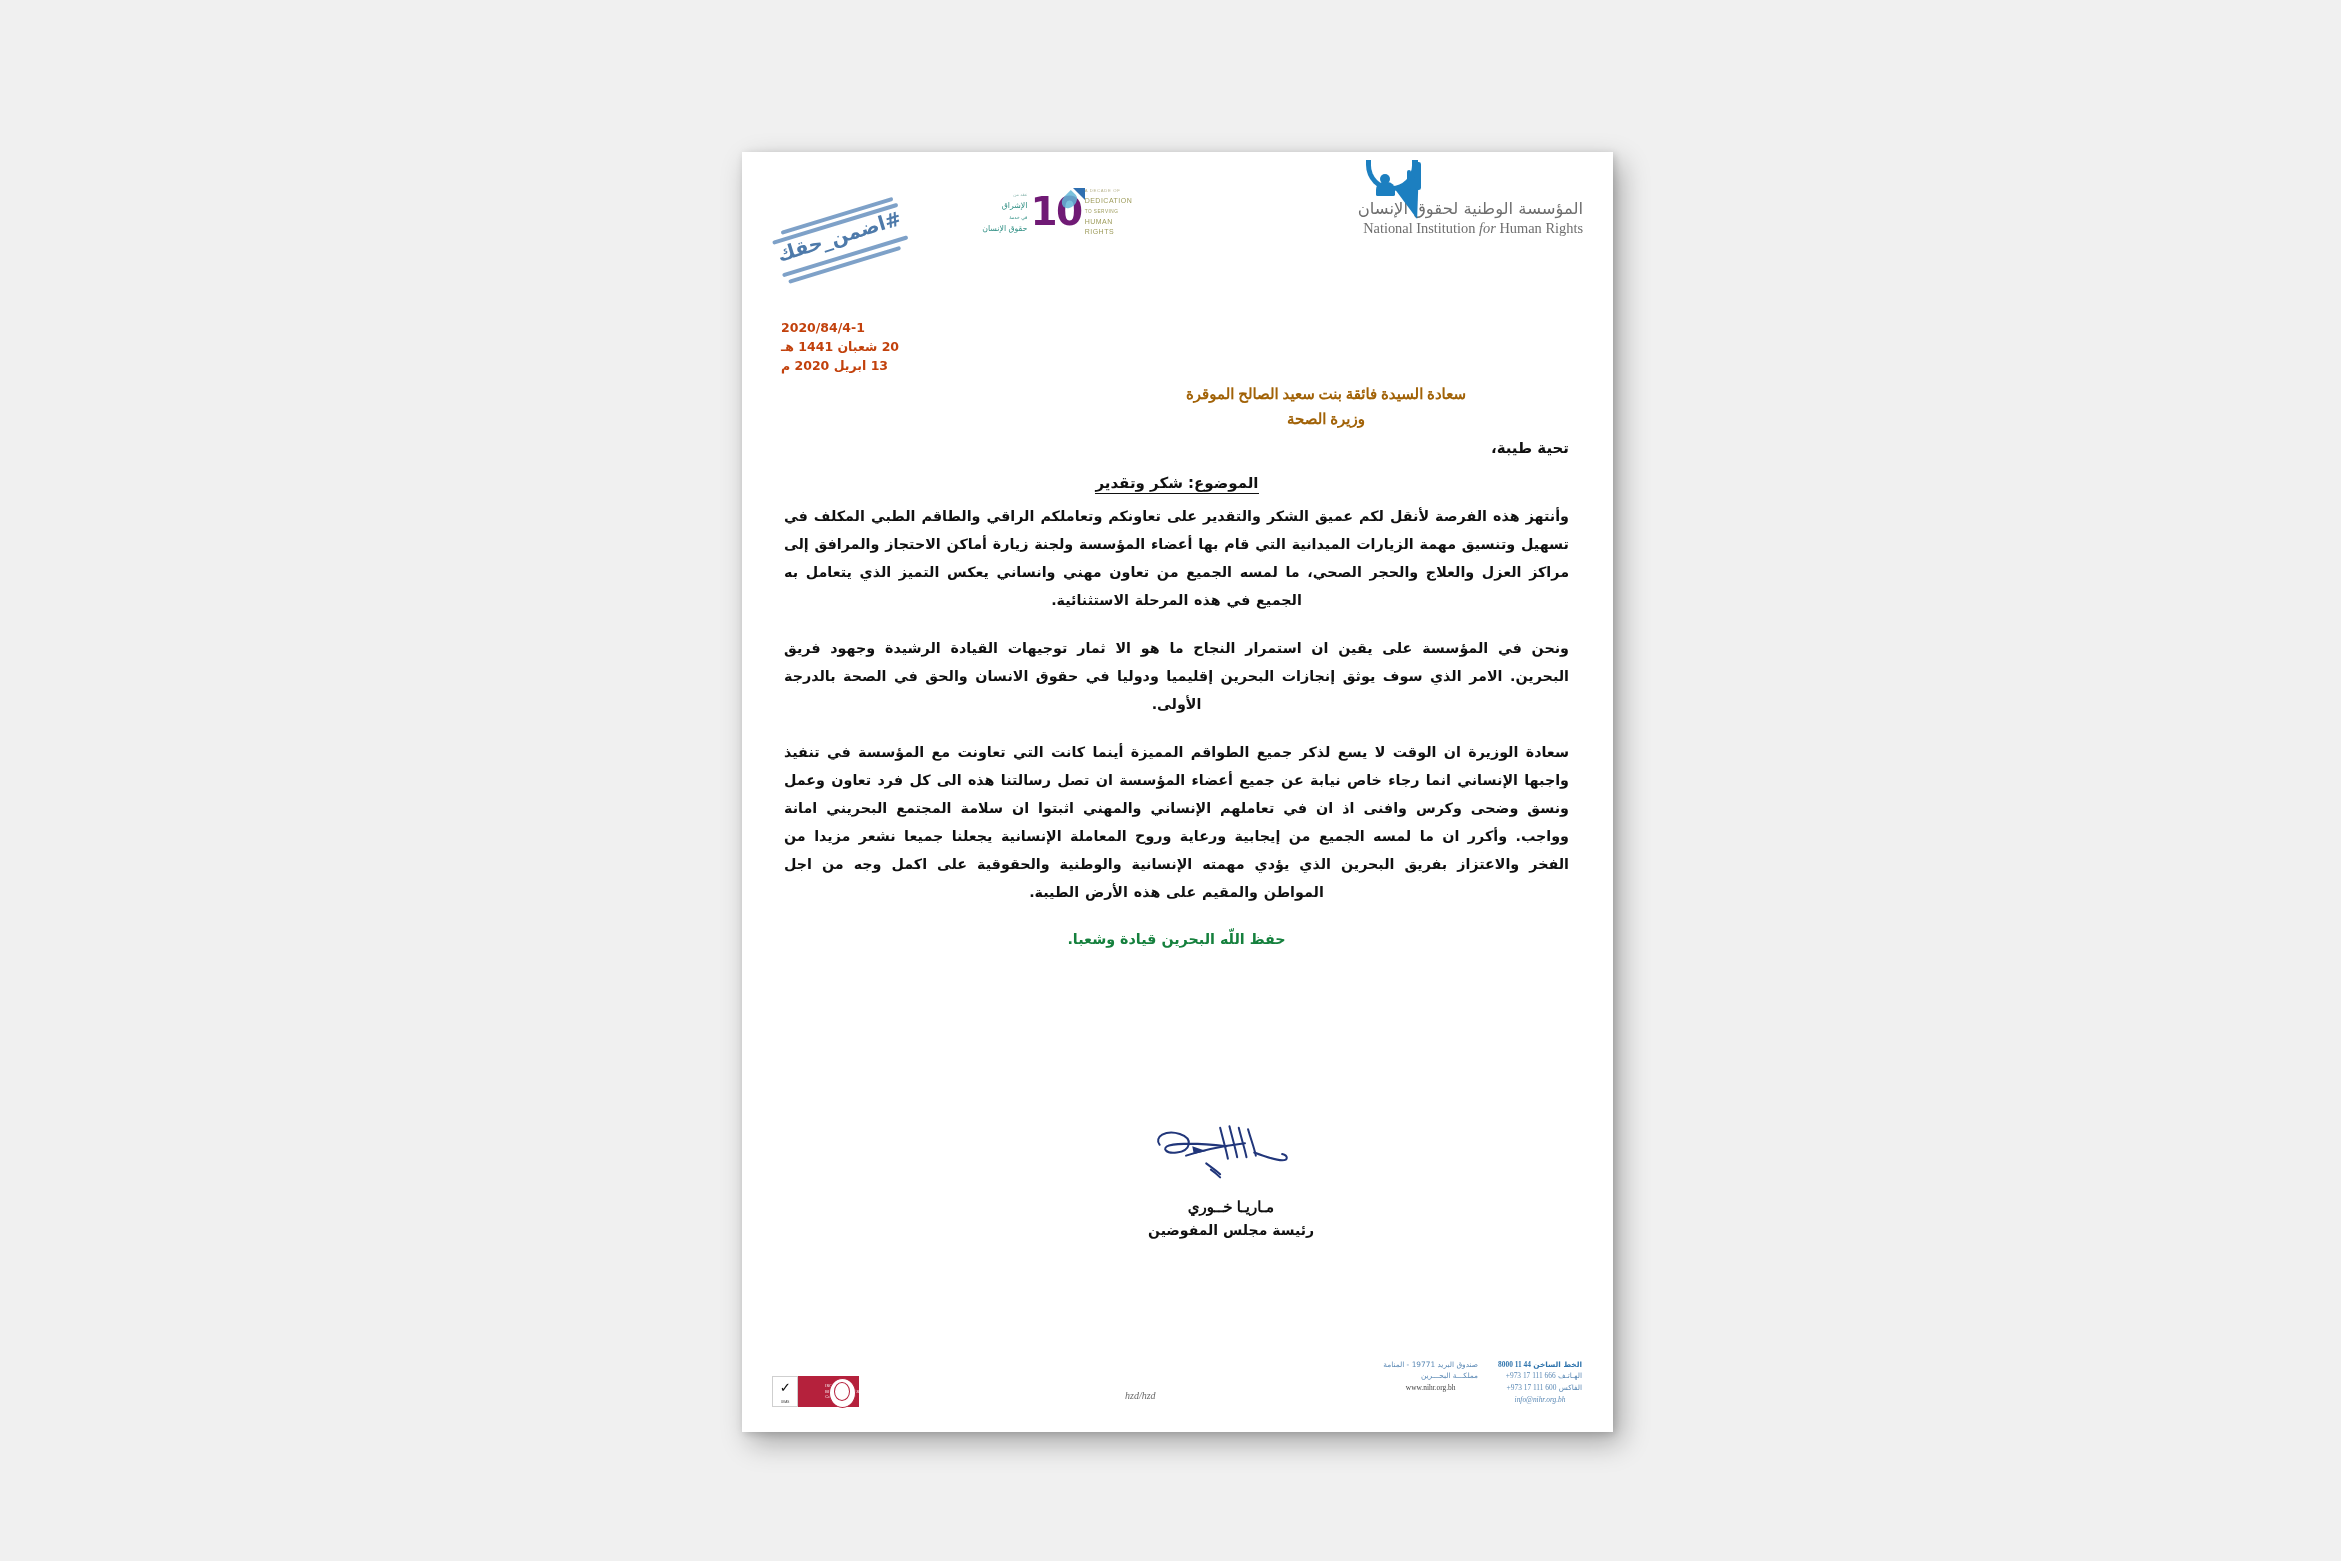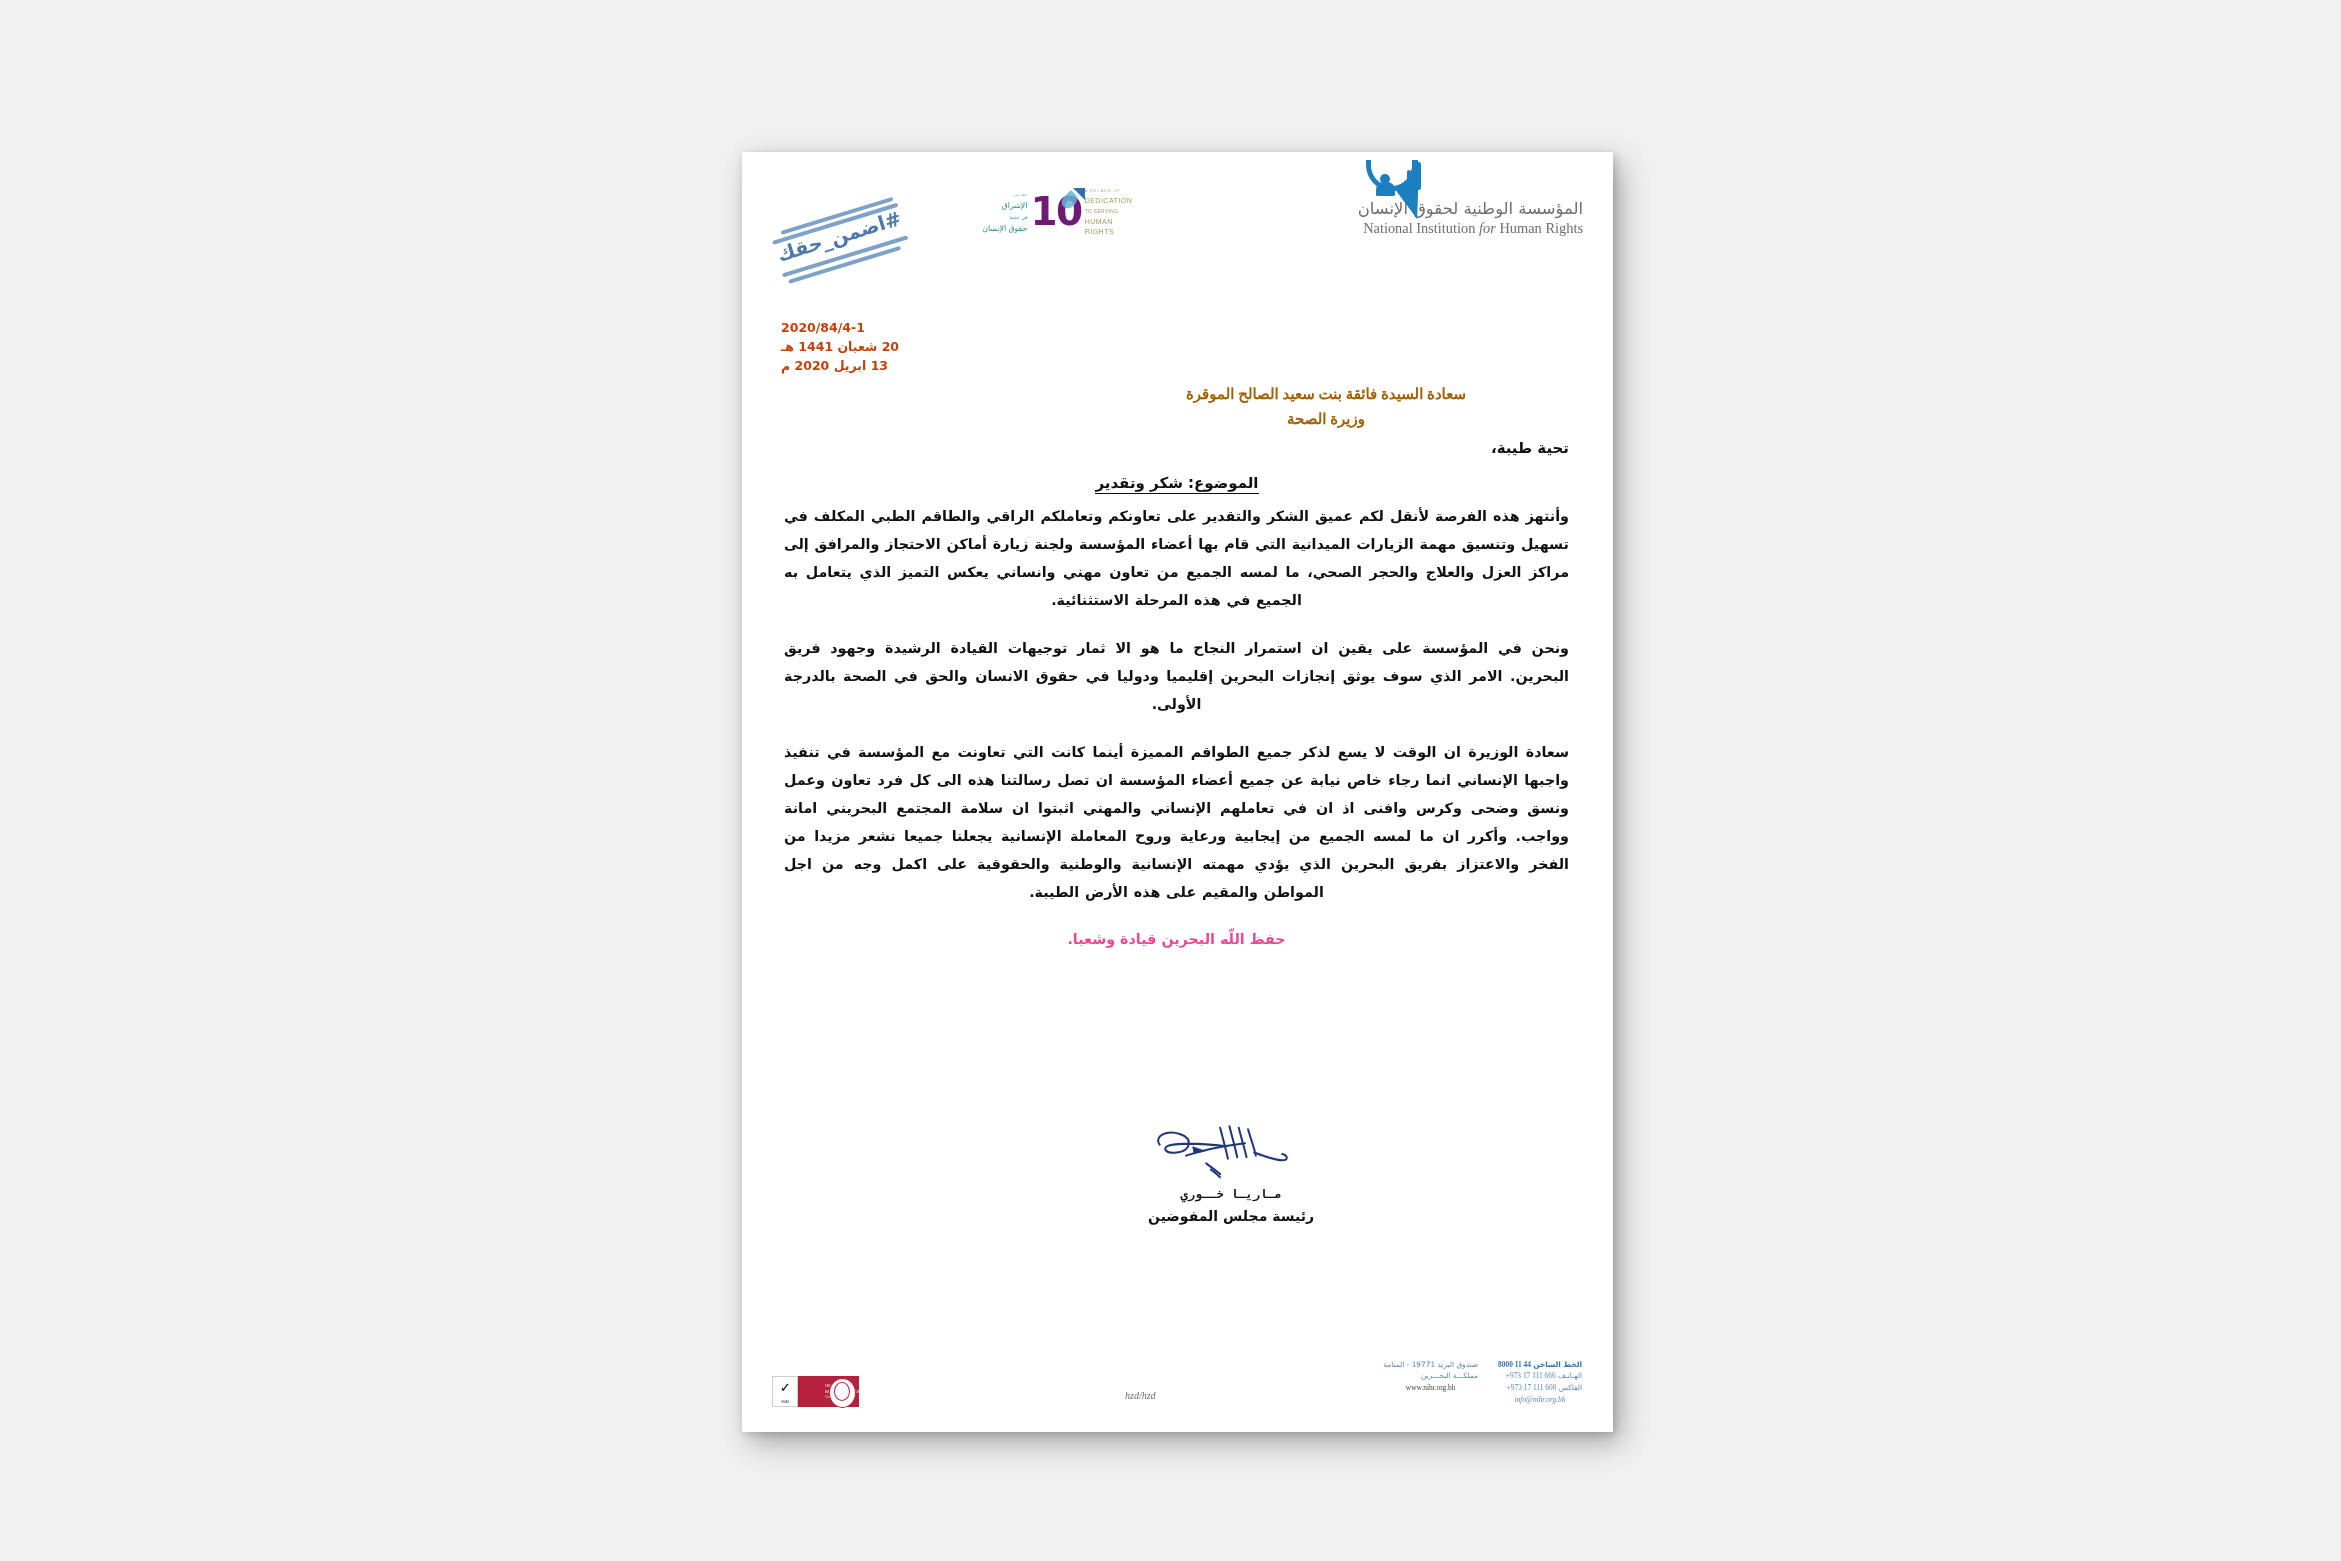--- a/index.html
+++ b/index.html
@@ -296,21 +296,21 @@
     line-height: 28px;
     text-align: justify;
     text-align-last: center;
     margin: 0 0 20px 0;
     word-spacing: 0.8px;
   }
   .closing {
     font-family: "DejaVu Sans", sans-serif;
     font-size: 14.3px;
     font-weight: 600;
-    color: #ec4899;
+    color: #15803d;
     line-height: 26.5px;
     text-align: center;
     margin: 11px 0 0 0;
     direction: rtl;
   }
 
   
   .sig-block {
     position: absolute;
     left: 0;
@@ -320,26 +320,26 @@
   }
   .sig-inner {
     position: absolute;
     right: 265px;
     top: 0;
     width: 234px;
     text-align: center;
   }
   .sig-svg { display: block; margin: 0 auto; }
   .sig-name {
-    font-family: Liberation Mono, monospace;
-    font-size: 12px;
+    font-family: Liberation Sans, sans-serif;
+    font-size: 15px;
     font-weight: 700;
     color: #111;
     letter-spacing: 0.8px;
-    margin-top: 5px;
+    margin-top: 16px;
     direction: rtl;
   }
   .sig-title {
     font-family: "DejaVu Sans", sans-serif;
     font-size: 14px;
     font-weight: 600;
     color: #111;
     margin-top: 6.2px;
     direction: rtl;
   }

